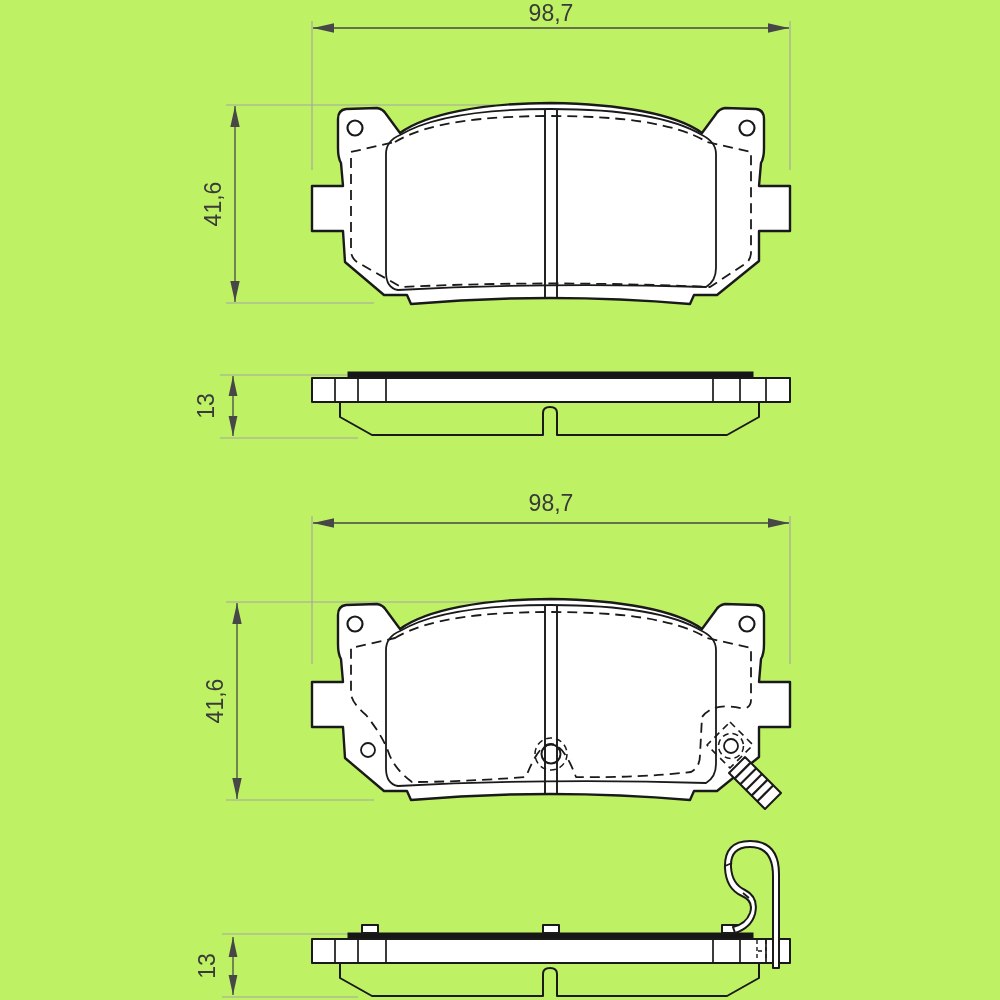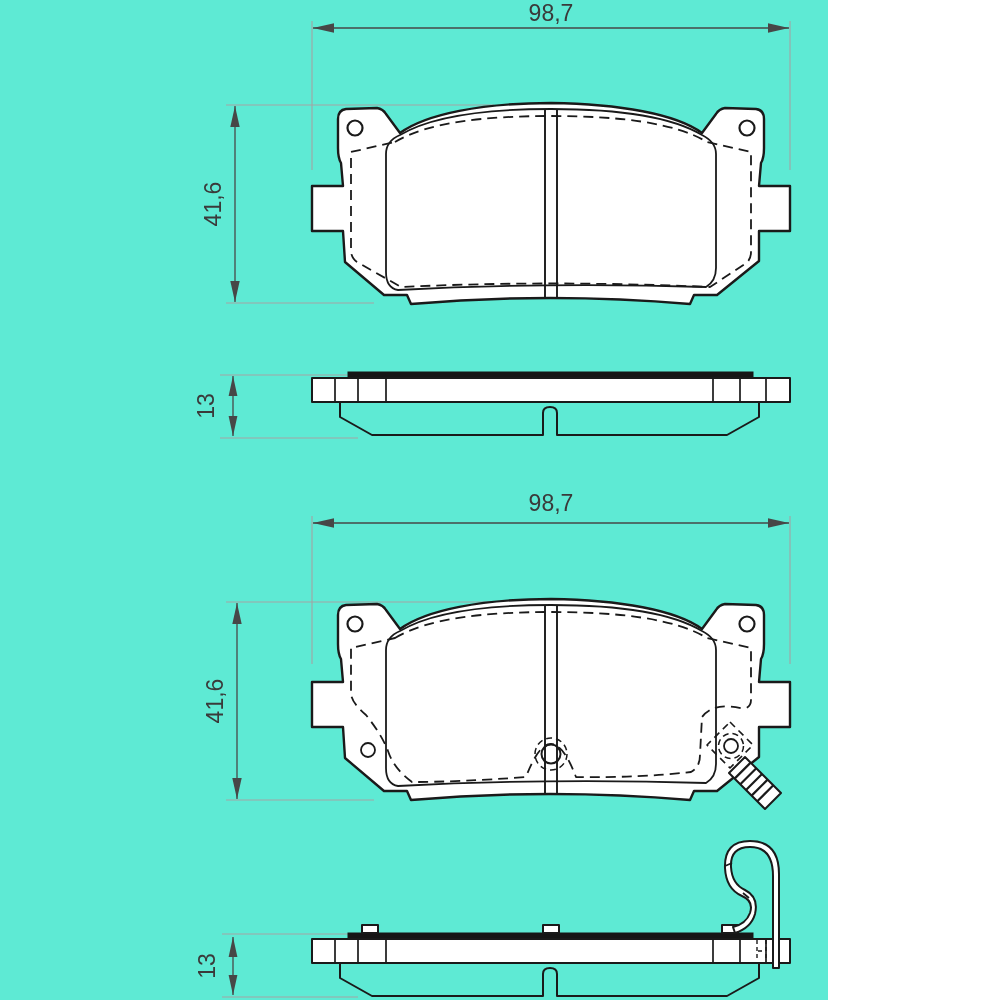--- a/index.html
+++ b/index.html
@@ -1,19 +1,19 @@
 <!DOCTYPE html>
 <html><head>
 <meta charset="utf-8">
 <style>
   html,body{margin:0;padding:0;background:#fff;}
   .canvas{
     position:relative;
-    width:828px;height:1000px;
-    background:#5eead4;
+    width:1000px;height:1000px;
+    background:#bef264;
     font-family:"Liberation Sans", sans-serif;
     overflow:hidden;
   }
   svg{display:block;}
   .outline{stroke:#1a1a1a;stroke-width:2.4;fill:#ffffff;stroke-linejoin:round;}
   .inner{stroke:#1a1a1a;stroke-width:1.8;fill:none;stroke-linejoin:round;}
   .groove{stroke:#1a1a1a;stroke-width:1.9;fill:none;}
   .hole{stroke:#1a1a1a;stroke-width:2.2;fill:#ffffff;}
   .dash{stroke:#1a1a1a;stroke-width:1.8;fill:none;stroke-dasharray:10 6;stroke-linejoin:round;}
   .dash-sm{stroke:#1a1a1a;stroke-width:1.5;fill:none;stroke-dasharray:6 4;}

